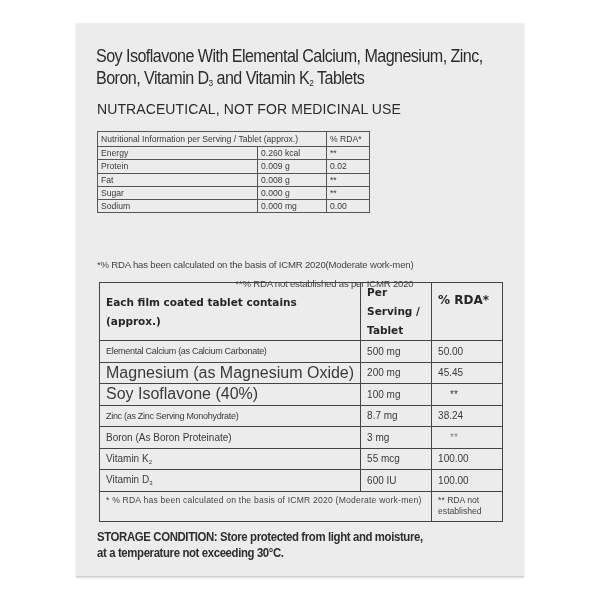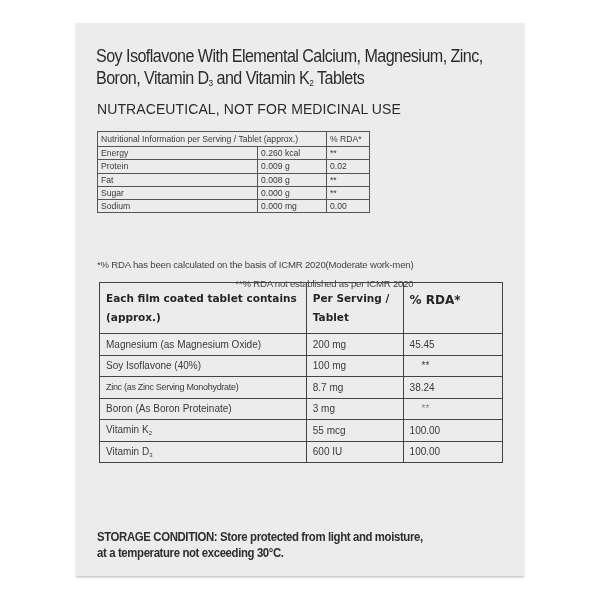--- a/index.html
+++ b/index.html
@@ -42,21 +42,21 @@
     .t2 td { border: 1.2px solid #444; padding: 0 6px; white-space: nowrap; font-size: 10px; height: 20.5px; }
     .t2 tr.hd td {
       height: 42px; font-family: "DejaVu Sans", sans-serif; font-weight: bold; font-size: 10.5px;
       line-height: 19px; color: #262626; white-space: normal; vertical-align: middle;
     }
     .t2 td.c1 { width: 198px; }
     .t2 td.c2 { width: 88px; }
     .t2 td.c3 { width: 80px; }
     .t2 tr.hd td.c3 { font-size: 12px; vertical-align: top; padding-top: 8px; }
     .t2 .small { font-size: 9px; letter-spacing: -0.3px; }
-    .t2 .big { font-size: 10px; }
+    .t2 .big { font-size: 16px; }
     .t2 sub { font-size: 6px; vertical-align: -2px; }
     .t2 tr.foot td { height: 26px; font-size: 8.6px; line-height: 11px; color: #444; white-space: normal; vertical-align: top; padding-top: 3px; }
     .t2 tr.foot td.fa { letter-spacing: 0.2px; }
     .storage {
       position: absolute; left: 97px; top: 529px; font-size: 12px; font-weight: bold; line-height: 16px;
       color: #2e2e2e; letter-spacing: -0.4px; transform: scaleX(0.95); transform-origin: left top; white-space: nowrap;
     }
   </style>
 </head>
 <body>
@@ -110,20 +110,25 @@
 </div>
 
 <table class="t2">
   <tbody>
       <tr class="hd">
     <td class="c1">Each film coated tablet contains (approx.)</td>
     <td class="c2">Per Serving / Tablet</td>
     <td class="c3">% RDA*</td>
   </tr>
   <tr>
+        <td class="c1 small">Elemental Calcium (as Calcium Carbonate)</td>
+        <td class="c2">500 mg</td>
+        <td class="c3">50.00</td>
+      </tr>
+  <tr>
         <td class="c1 big">Magnesium (as Magnesium Oxide)</td>
         <td class="c2">200 mg</td>
         <td class="c3">45.45</td>
       </tr>
   <tr>
         <td class="c1 big">Soy Isoflavone (40%)</td>
         <td class="c2">100 mg</td>
         <td class="c3" style="padding-left:18px">**</td>
       </tr>
   <tr>
@@ -139,19 +144,23 @@
   <tr>
         <td class="c1"><span>Vitamin K</span><sub>2</sub></td>
         <td class="c2">55 mcg</td>
         <td class="c3">100.00</td>
       </tr>
   <tr>
         <td class="c1"><span>Vitamin D</span><sub>3</sub></td>
         <td class="c2">600 IU</td>
         <td class="c3">100.00</td>
       </tr>
+  <tr class="foot">
+    <td colspan="2" class="fa">* % RDA has been calculated on the basis of ICMR 2020 (Moderate work-men)</td>
+    <td class="c3">** RDA not established</td>
+  </tr>
 </tbody>
   </table>
 
 <div class="storage">
   <div>STORAGE CONDITION: Store protected from light and moisture,</div>
   <div>at a temperature not exceeding 30°C.</div>
 </div>
 
 </body></html>

